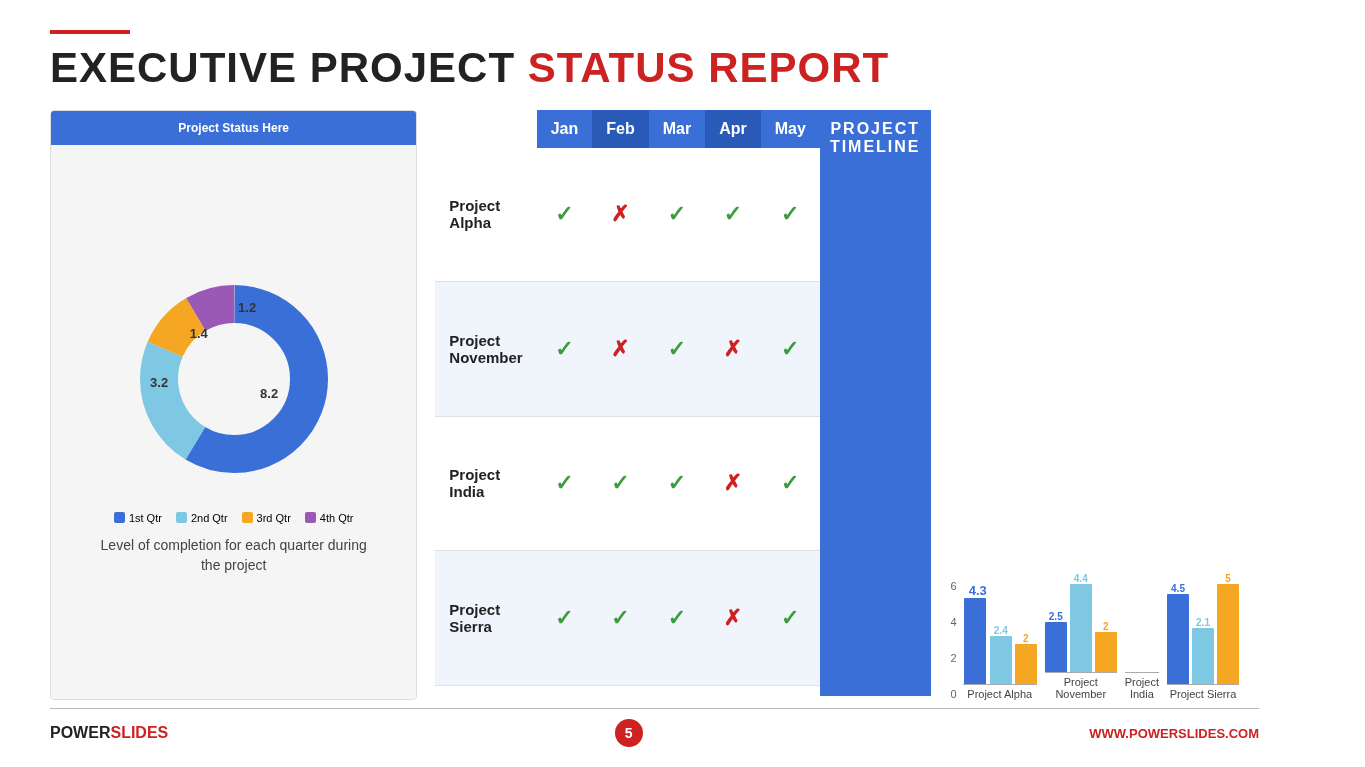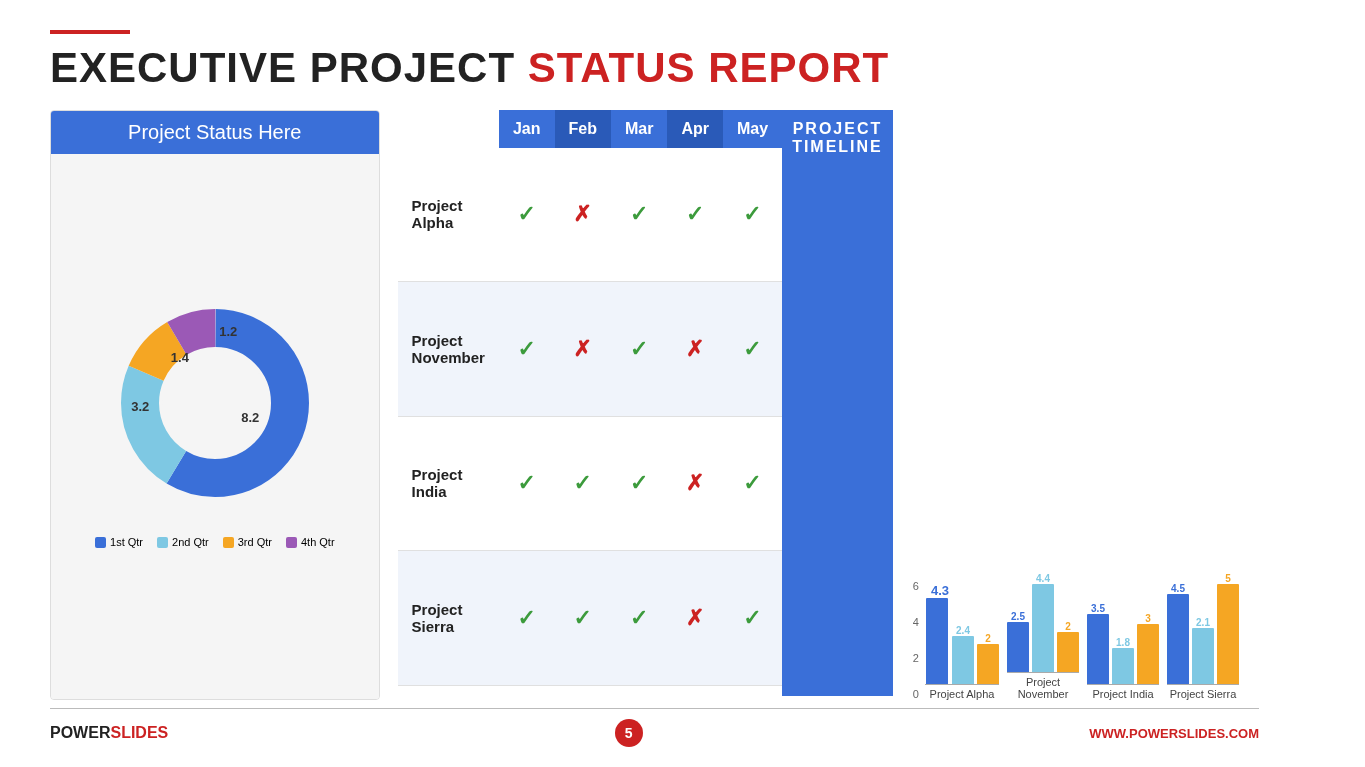--- a/index.html
+++ b/index.html
@@ -48,22 +48,22 @@
       border-radius: 4px;
       overflow: hidden;
       display: flex;
       flex-direction: column;
     }
     .left-panel-header {
       background: #3a6fd8;
       color: #fff;
       text-align: center;
       padding: 10px;
-      font-size: 20px;
-      font-weight: 400;
+      font-size: 12px;
+      font-weight: 700;
     }
     .left-panel-body {
       background: #f5f5f5;
       flex: 1;
       display: flex;
       flex-direction: column;
       align-items: center;
       justify-content: center;
       padding: 10px 20px 20px;
     }
@@ -256,20 +256,21 @@
           </div>
           <div class="legend-item">
             <div class="legend-dot" style="background:#f5a623;"></div>
             <span>3rd Qtr</span>
           </div>
           <div class="legend-item">
             <div class="legend-dot" style="background:#9b59b6;"></div>
             <span>4th Qtr</span>
           </div>
         </div>
+        <div class="caption">Level of completion for each quarter during<br>the project</div>
       </div>
     </div>
 
     <div class="right-panel">
 
       <table class="status-table">
         <thead>
           <tr>
             <th style="background:transparent;color:transparent;border:none;"></th>
             <th>Jan</th>
@@ -361,34 +362,20 @@
                   <div style="display:flex;flex-direction:column;align-items:center;">
                     <span style="font-size:10px;font-weight:700;color:#f5a623;">2</span>
                     <div style="width:22px;height:40px;background:#f5a623;border-radius:1px 1px 0 0;"></div>
                   </div>
                 </div>
                 <div style="border-top:1.5px solid #aaa;width:100%;margin:0;"></div>
                 <div style="font-size:11px;color:#444;margin-top:3px;text-align:center;">Project November</div>
               </div>
 
               <div style="flex:1;display:flex;flex-direction:column;align-items:center;">
-                <div style="display:flex;gap:3px;align-items:flex-end;">
-                  <div style="display:flex;flex-direction:column;align-items:center;">
-                    <span style="font-size:10px;font-weight:700;color:#3a6fd8;">3.5</span>
-                    <div style="width:22px;height:70px;background:#3a6fd8;border-radius:1px 1px 0 0;"></div>
-                  </div>
-                  <div style="display:flex;flex-direction:column;align-items:center;">
-                    <span style="font-size:10px;font-weight:700;color:#7ec8e3;">1.8</span>
-                    <div style="width:22px;height:36px;background:#7ec8e3;border-radius:1px 1px 0 0;"></div>
-                  </div>
-                  <div style="display:flex;flex-direction:column;align-items:center;">
-                    <span style="font-size:10px;font-weight:700;color:#f5a623;">3</span>
-                    <div style="width:22px;height:60px;background:#f5a623;border-radius:1px 1px 0 0;"></div>
-                  </div>
-                </div>
                 <div style="border-top:1.5px solid #aaa;width:100%;margin:0;"></div>
                 <div style="font-size:11px;color:#444;margin-top:3px;text-align:center;">Project India</div>
               </div>
 
               <div style="flex:1;display:flex;flex-direction:column;align-items:center;">
                 <div style="display:flex;gap:3px;align-items:flex-end;">
                   <div style="display:flex;flex-direction:column;align-items:center;">
                     <span style="font-size:10px;font-weight:700;color:#3a6fd8;">4.5</span>
                     <div style="width:22px;height:90px;background:#3a6fd8;border-radius:1px 1px 0 0;"></div>
                   </div>

